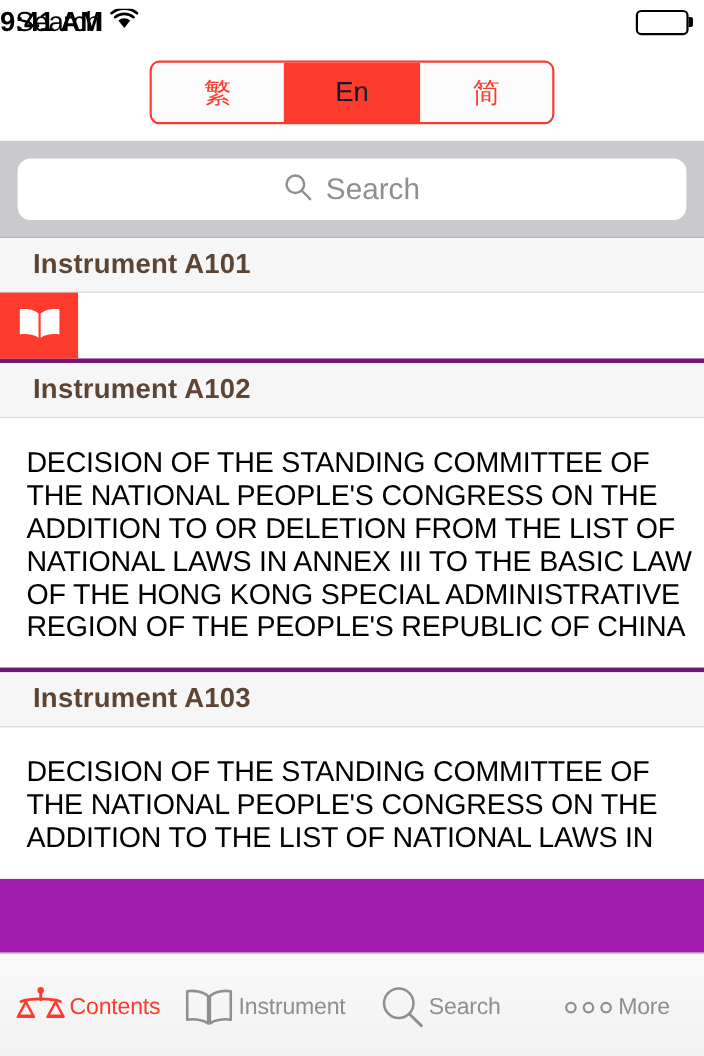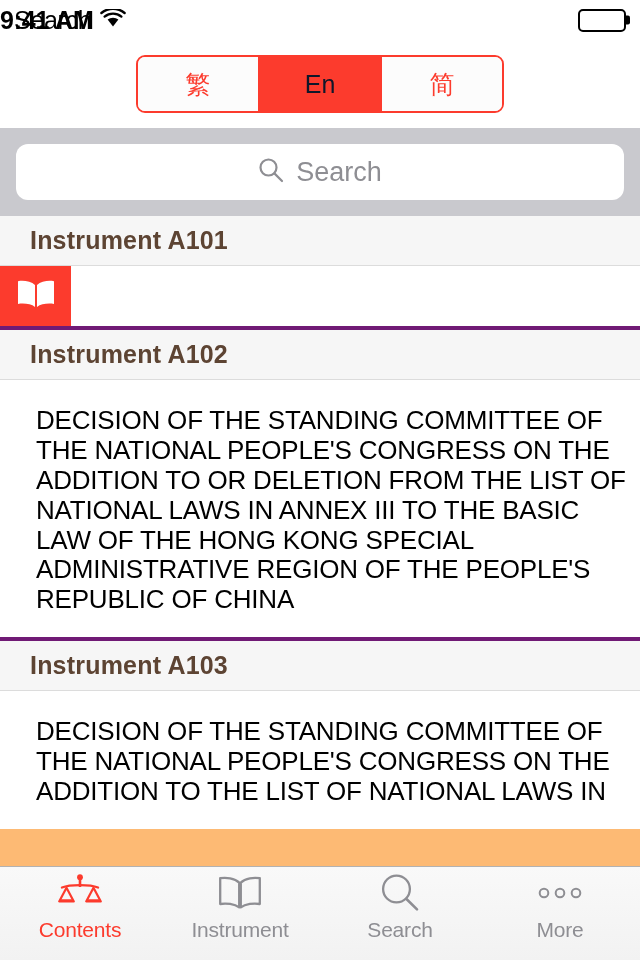--- a/index.html
+++ b/index.html
@@ -66,21 +66,21 @@
     flex:1; height:56px; background:#ffffff; border-radius:12px;
     display:flex; align-items:center; justify-content:center; gap:12px;
     cursor:text;
   }
   .search-mag { display:block; }
   .search-ph { font-size:27px; color:#8e8e93; }
 
   
   .list {
     position:absolute; top:216px; left:0; right:0; bottom:94px;
-    background:#fdba74; overflow:hidden;
+    background:#a21caf; overflow:hidden;
   }
   .section-header {
     background:#f6f6f6; border-bottom:1px solid #dcdcdc; border-top:4px solid #701a75;
     padding:10px 0 10px 30px;
     font-size:25px; font-weight:bold; color:#5d4433;
     letter-spacing:0.2px;
   }
   .section-header:first-child { border-top:none; }
   .row {
     display:flex; align-items:stretch; background:#ffffff;
@@ -89,32 +89,32 @@
   .row-icon {
     width:71px; background:#fc3b2d; flex:0 0 71px;
     display:flex; align-items:center; justify-content:center;
   }
   .row-title {
     flex:1; padding:22px 0 22px 37px;
     font-size:26px; line-height:1.15; color:#000000;
     font-weight:500; letter-spacing:-0.2px;
     white-space:pre-line;
   }
-  .row.no-icon .row-title { padding-left:36px; padding-top:26px; }
+  .row.no-icon .row-title { padding-left:24px; padding-top:26px; }
 
   
   .tabbar {
     position:absolute; left:0; right:0; bottom:0; height:94px;
     background:linear-gradient(#f9f9f9,#f2f2f2);
     border-top:1px solid #b2b2b2;
     display:flex;
   }
   .tab {
-    flex:1; display:flex; flex-direction:column;
-    align-items:center; gap:3px;
+    flex:1; display:flex; flex-direction:row;
+    align-items:center; justify-content:center; gap:3px;
     cursor:pointer; user-select:none; padding-top:4px;
   }
   .tab-label { font-size:21px; color:#8e8e93; letter-spacing:-0.2px; }
   .tab.active .tab-label { color:#fc3b2d; }
   .tab-ico { height:44px; display:flex; align-items:center; justify-content:center; }
 </style>
 </head>
 <body>
 
 <div class="phone">

